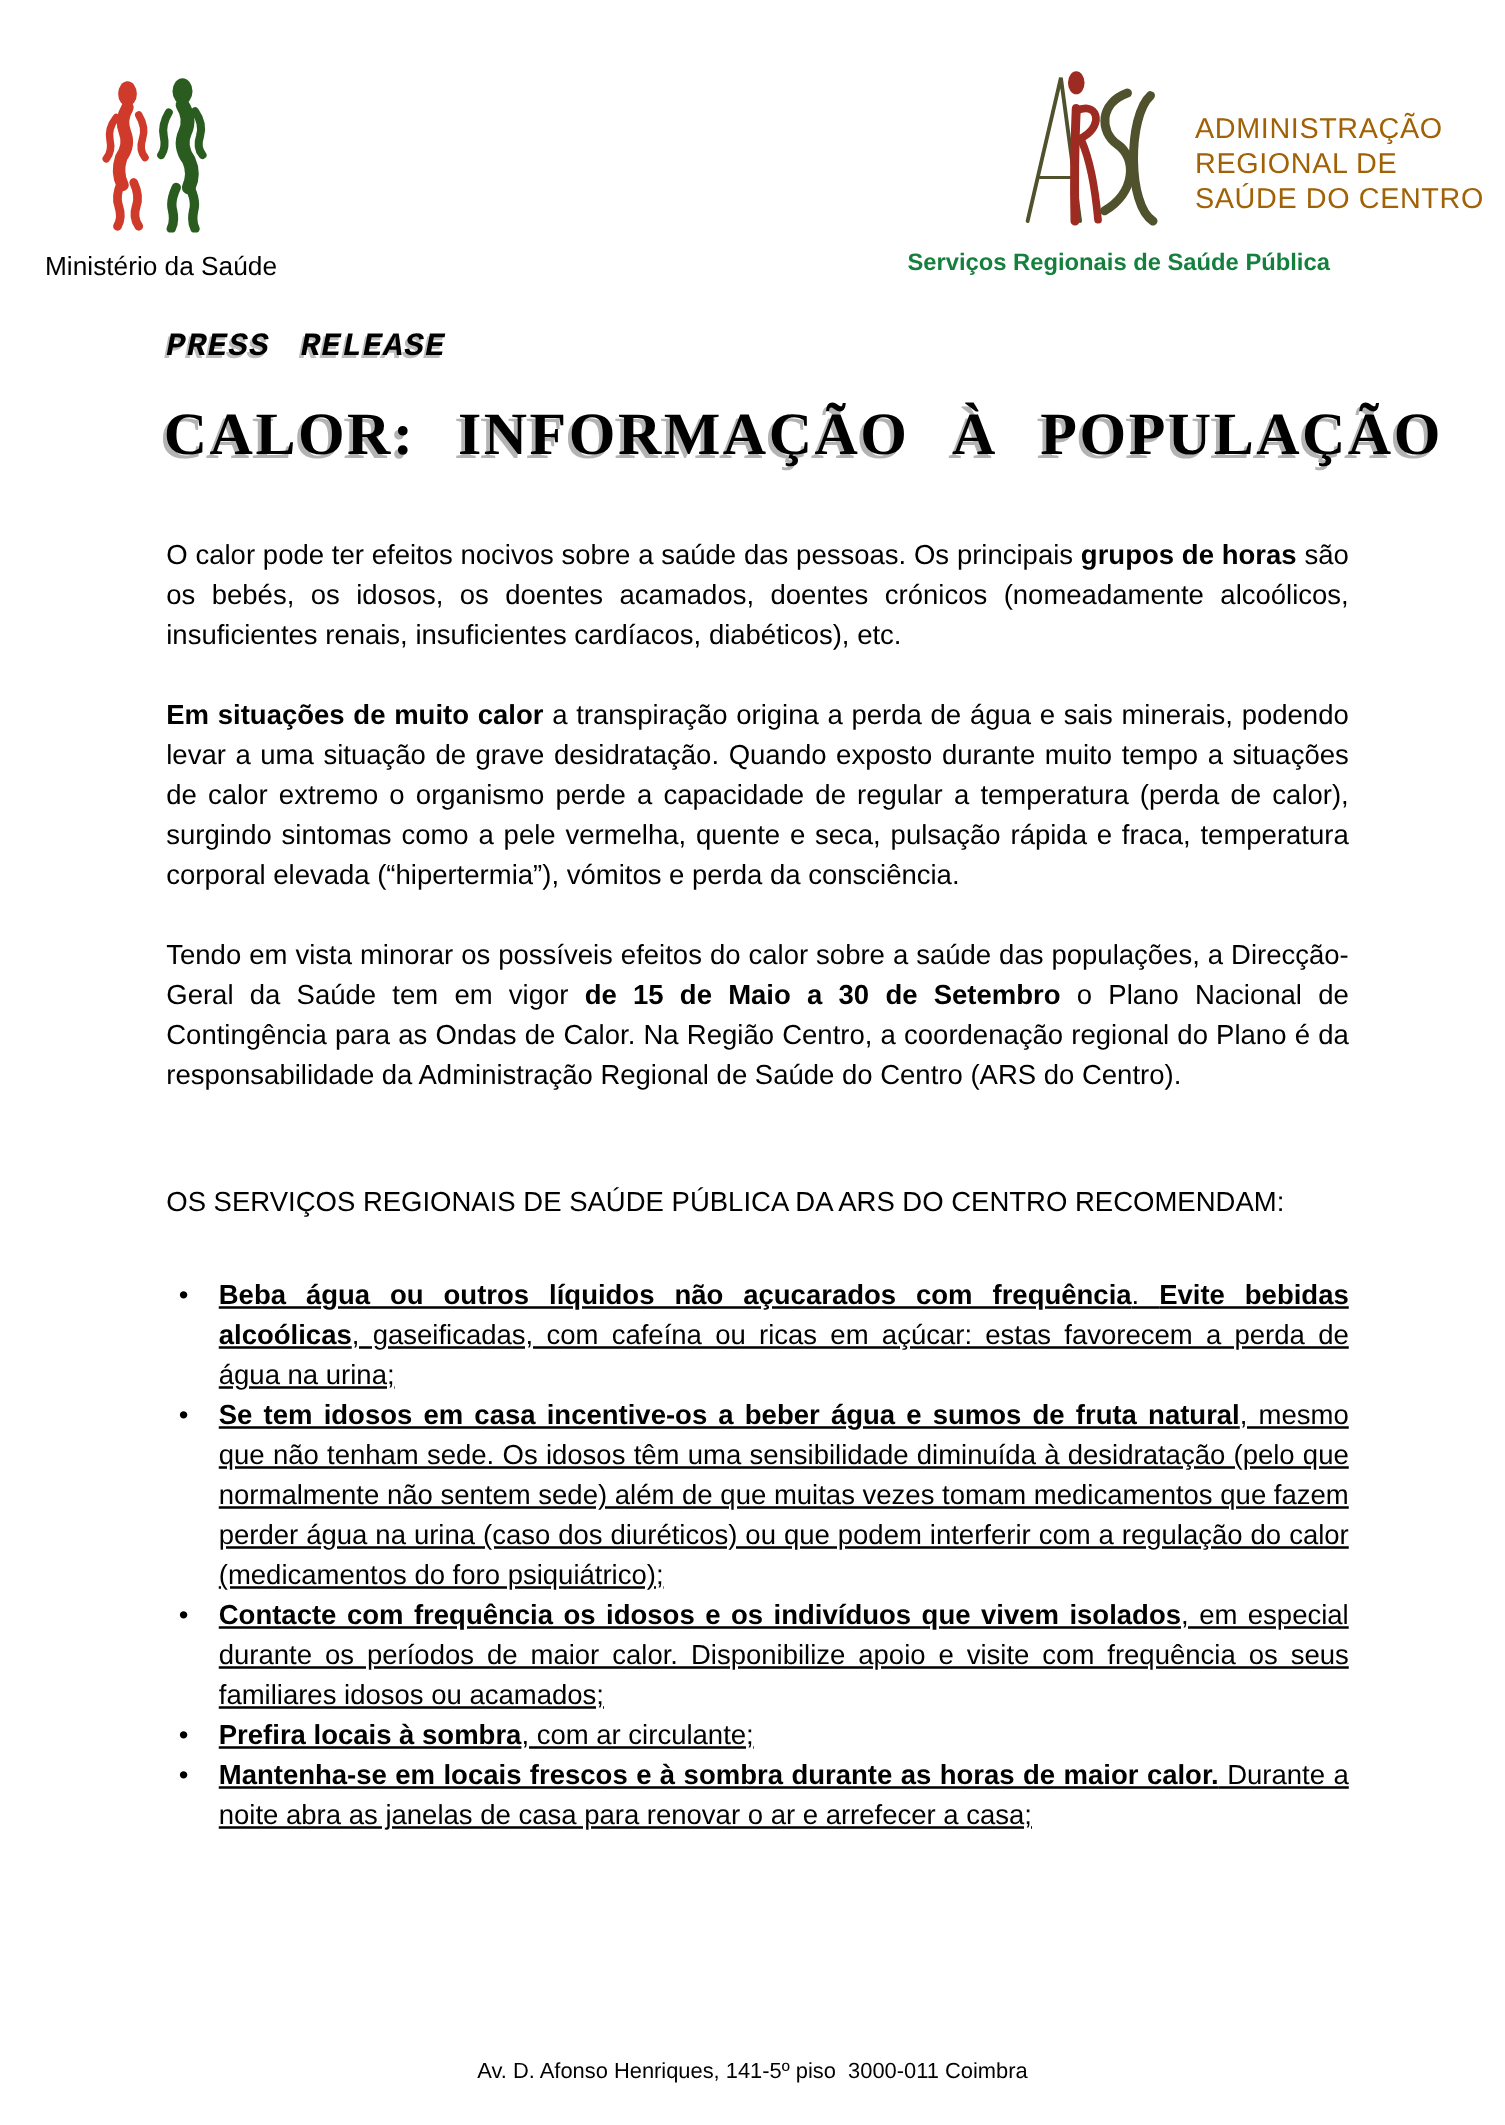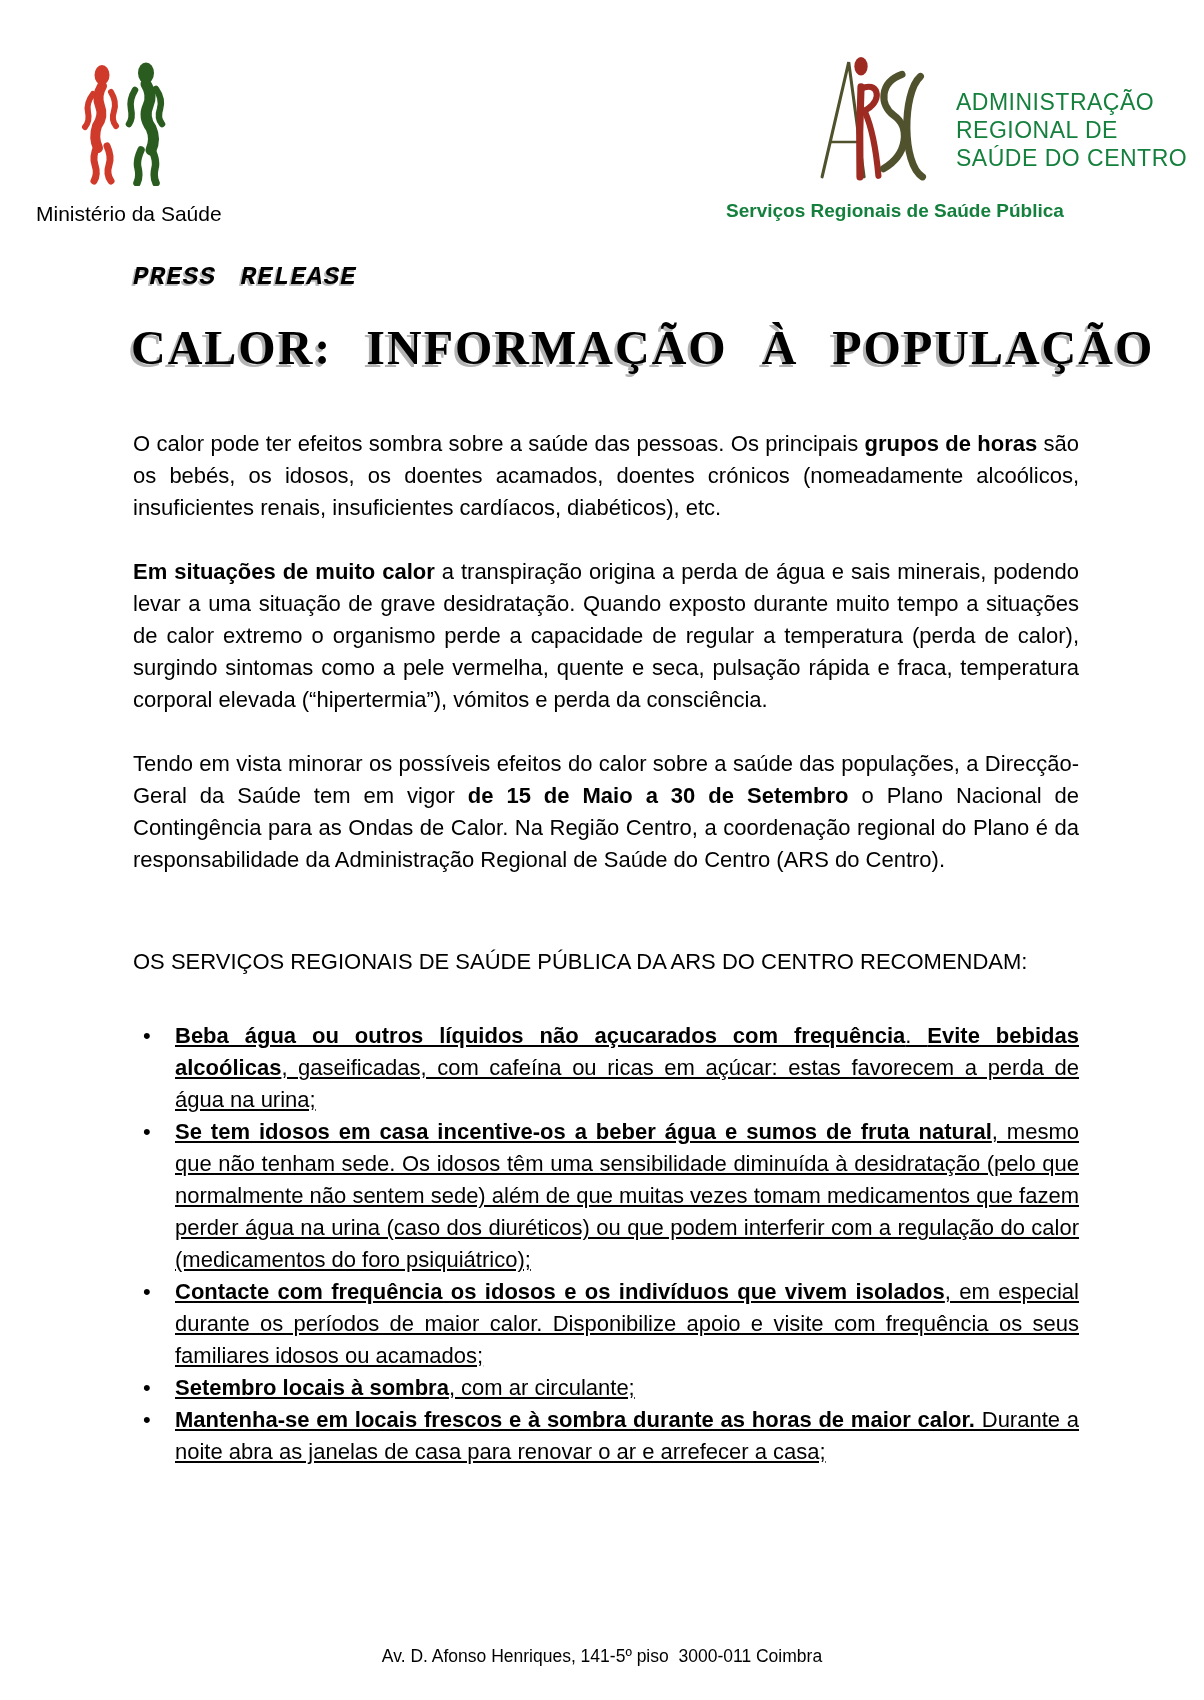--- a/index.html
+++ b/index.html
@@ -5,21 +5,21 @@
   html,body{margin:0;padding:0;background:#ffffff;}
   body{width:1204px;height:1700px;font-family:"Liberation Sans",sans-serif;color:#000;}
   .page{position:relative;width:1204px;height:1700px;background:#fff;overflow:hidden;}
 
   
   .ministry-logo{position:absolute;left:68px;top:60px;}
   .ministry-label{position:absolute;left:36px;top:202px;font-size:21px;}
 
   .arsc-block{position:absolute;left:818px;top:56px;display:flex;align-items:flex-start;}
   .arsc-letters{width:128px;height:128px;flex:0 0 auto;}
-  .arsc-lines{margin:32px 0 0 10px;font-size:23px;line-height:28px;color:#15803d;letter-spacing:.5px;white-space:nowrap;}
+  .arsc-lines{margin:32px 0 0 10px;font-size:23px;line-height:28px;color:#a16207;letter-spacing:.5px;white-space:nowrap;}
   .services-subtitle{position:absolute;left:726px;top:200px;width:330px;font-size:19px;font-weight:bold;color:#15803d;white-space:nowrap;}
 
   
   .press-release{position:absolute;left:133px;top:262px;
     font-family:"Liberation Mono",monospace;font-weight:bold;font-style:italic;
     font-size:26px;letter-spacing:1px;word-spacing:8px;
     text-shadow:-2px 2px 0 #bdbdbd;white-space:nowrap;}
   .doc-title{position:absolute;left:131px;top:320px;
     font-family:Liberation Serif, serif;font-weight:bold;
     font-size:48px;letter-spacing:2px;word-spacing:20px;
@@ -83,36 +83,36 @@
       <div>SAÚDE DO CENTRO</div>
     </div>
   </div>
   <div class="services-subtitle">Serviços Regionais de Saúde Pública</div>
 
   <div class="press-release">PRESS RELEASE</div>
   <div class="doc-title">CALOR: INFORMAÇÃO À POPULAÇÃO</div>
 
   <div class="content">
 
-    <p><span>O calor pode ter efeitos sombra sobre a saúde das pessoas. Os principais </span><span class="b">grupos de horas</span><span> são os bebés, os idosos, os doentes acamados, doentes crónicos (nomeadamente alcoólicos, insuficientes renais, insuficientes cardíacos, diabéticos), etc.</span></p>
+    <p><span>O calor pode ter efeitos nocivos sobre a saúde das pessoas. Os principais </span><span class="b">grupos de horas</span><span> são os bebés, os idosos, os doentes acamados, doentes crónicos (nomeadamente alcoólicos, insuficientes renais, insuficientes cardíacos, diabéticos), etc.</span></p>
 
     <p><span class="b">Em situações de muito calor</span><span> a transpiração origina a perda de água e sais minerais, podendo levar a uma situação de grave desidratação. Quando exposto durante muito tempo a situações de calor extremo o organismo perde a capacidade de regular a temperatura (perda de calor), surgindo sintomas como a pele vermelha, quente e seca, pulsação rápida e fraca, temperatura corporal elevada (“hipertermia”), vómitos e perda da consciência.</span></p>
 
     <p><span>Tendo em vista minorar os possíveis efeitos do calor sobre a saúde das populações, a Direcção-Geral da Saúde tem em vigor </span><span class="b">de 15 de Maio a 30 de Setembro</span><span> o Plano Nacional de Contingência para as Ondas de Calor. Na Região Centro, a coordenação regional do Plano é da responsabilidade da Administração Regional de Saúde do Centro (ARS do Centro).</span></p>
 
     <p class="heading">OS SERVIÇOS REGIONAIS DE SAÚDE PÚBLICA DA ARS DO CENTRO RECOMENDAM:</p>
 
     <ul>
       <li><span class="b">Beba água ou outros líquidos não açucarados com frequência</span><span>. </span><span class="b">Evite bebidas alcoólicas</span><span>, gaseificadas, com cafeína ou ricas em açúcar: estas favorecem a perda de água na urina;</span></li>
 
       <li><span class="b">Se tem idosos em casa incentive-os a beber água e sumos de fruta natural</span><span>, mesmo que não tenham sede. Os idosos têm uma sensibilidade diminuída à desidratação (pelo que normalmente não sentem sede) além de que muitas vezes tomam medicamentos que fazem perder água na urina (caso dos diuréticos) ou que podem interferir com a regulação do calor (medicamentos do foro psiquiátrico);</span></li>
 
       <li><span class="b">Contacte com frequência os idosos e os indivíduos que vivem isolados</span><span>, em especial durante os períodos de maior calor. Disponibilize apoio e visite com frequência os seus familiares idosos ou acamados;</span></li>
 
-      <li><span class="b">Setembro locais à sombra</span><span>, com ar circulante;</span></li>
+      <li><span class="b">Prefira locais à sombra</span><span>, com ar circulante;</span></li>
 
       <li><span class="b">Mantenha-se em locais frescos e à sombra durante as horas de maior calor.</span><span> Durante a noite abra as janelas de casa para renovar o ar e arrefecer a casa;</span></li>
     </ul>
   </div>
 
   <div class="footer">
     <div>Av. D. Afonso Henriques, 141-5º piso  3000-011 Coimbra</div>
     
   </div>
 

